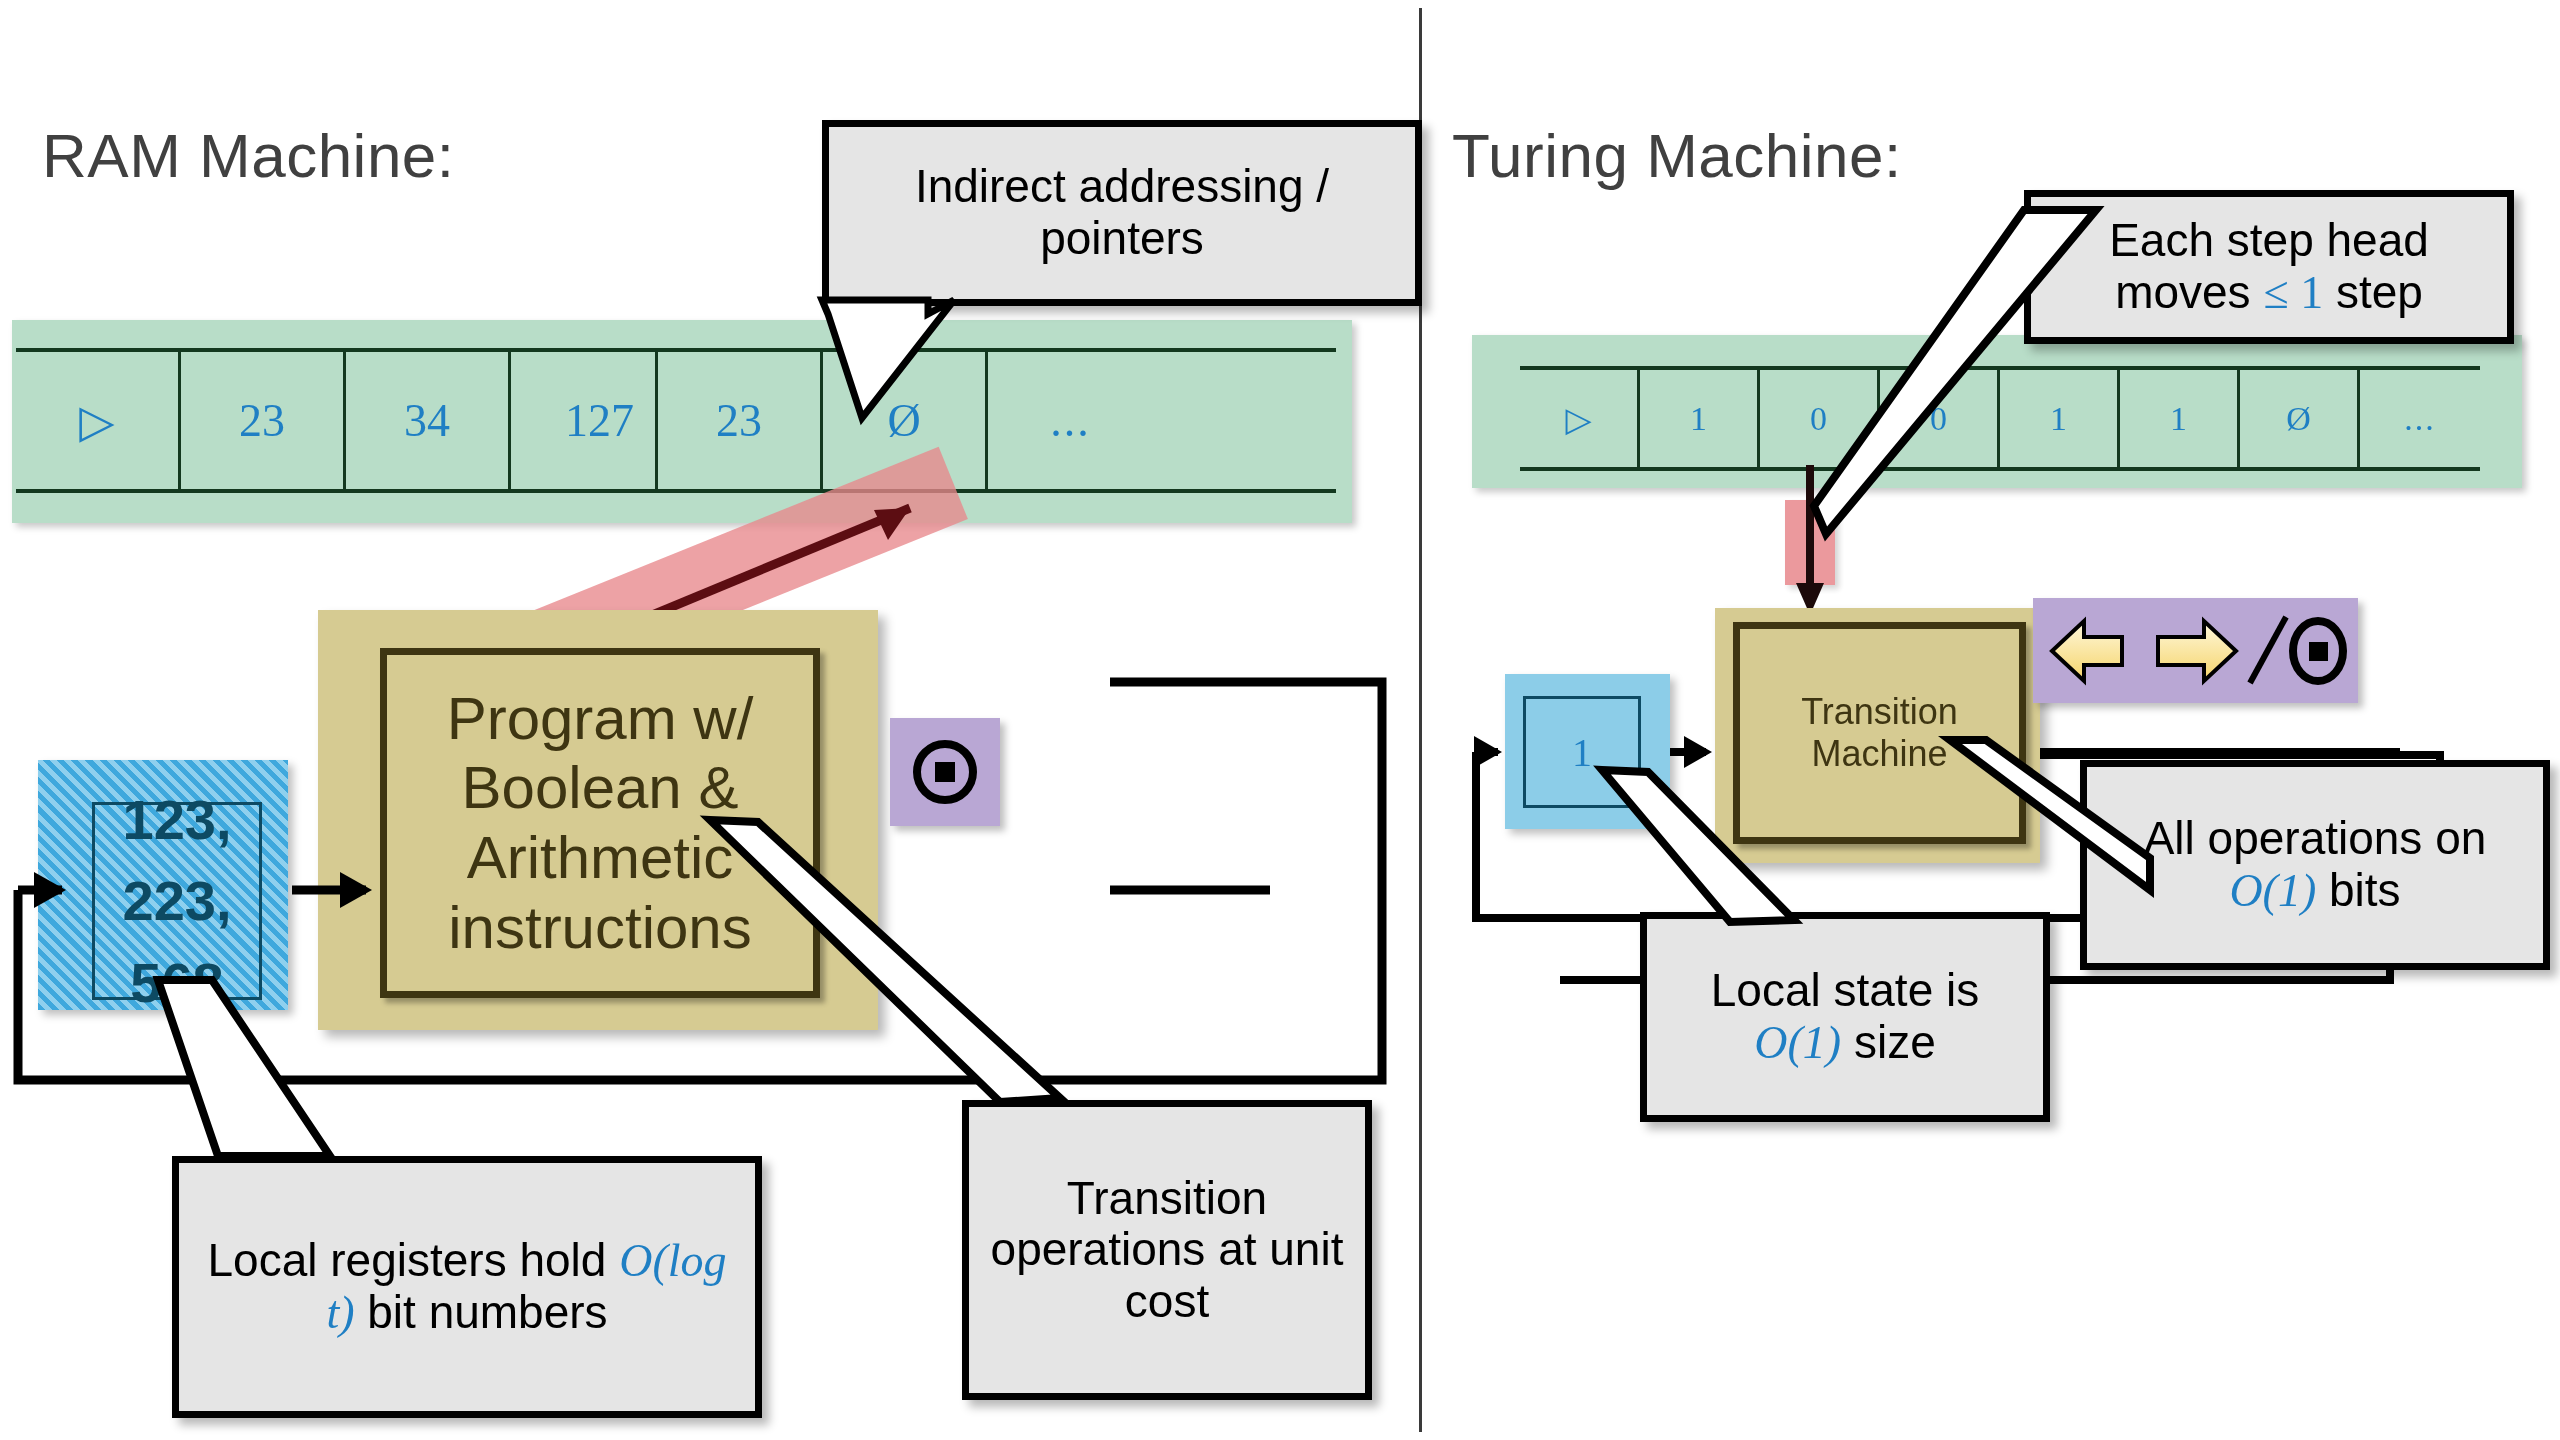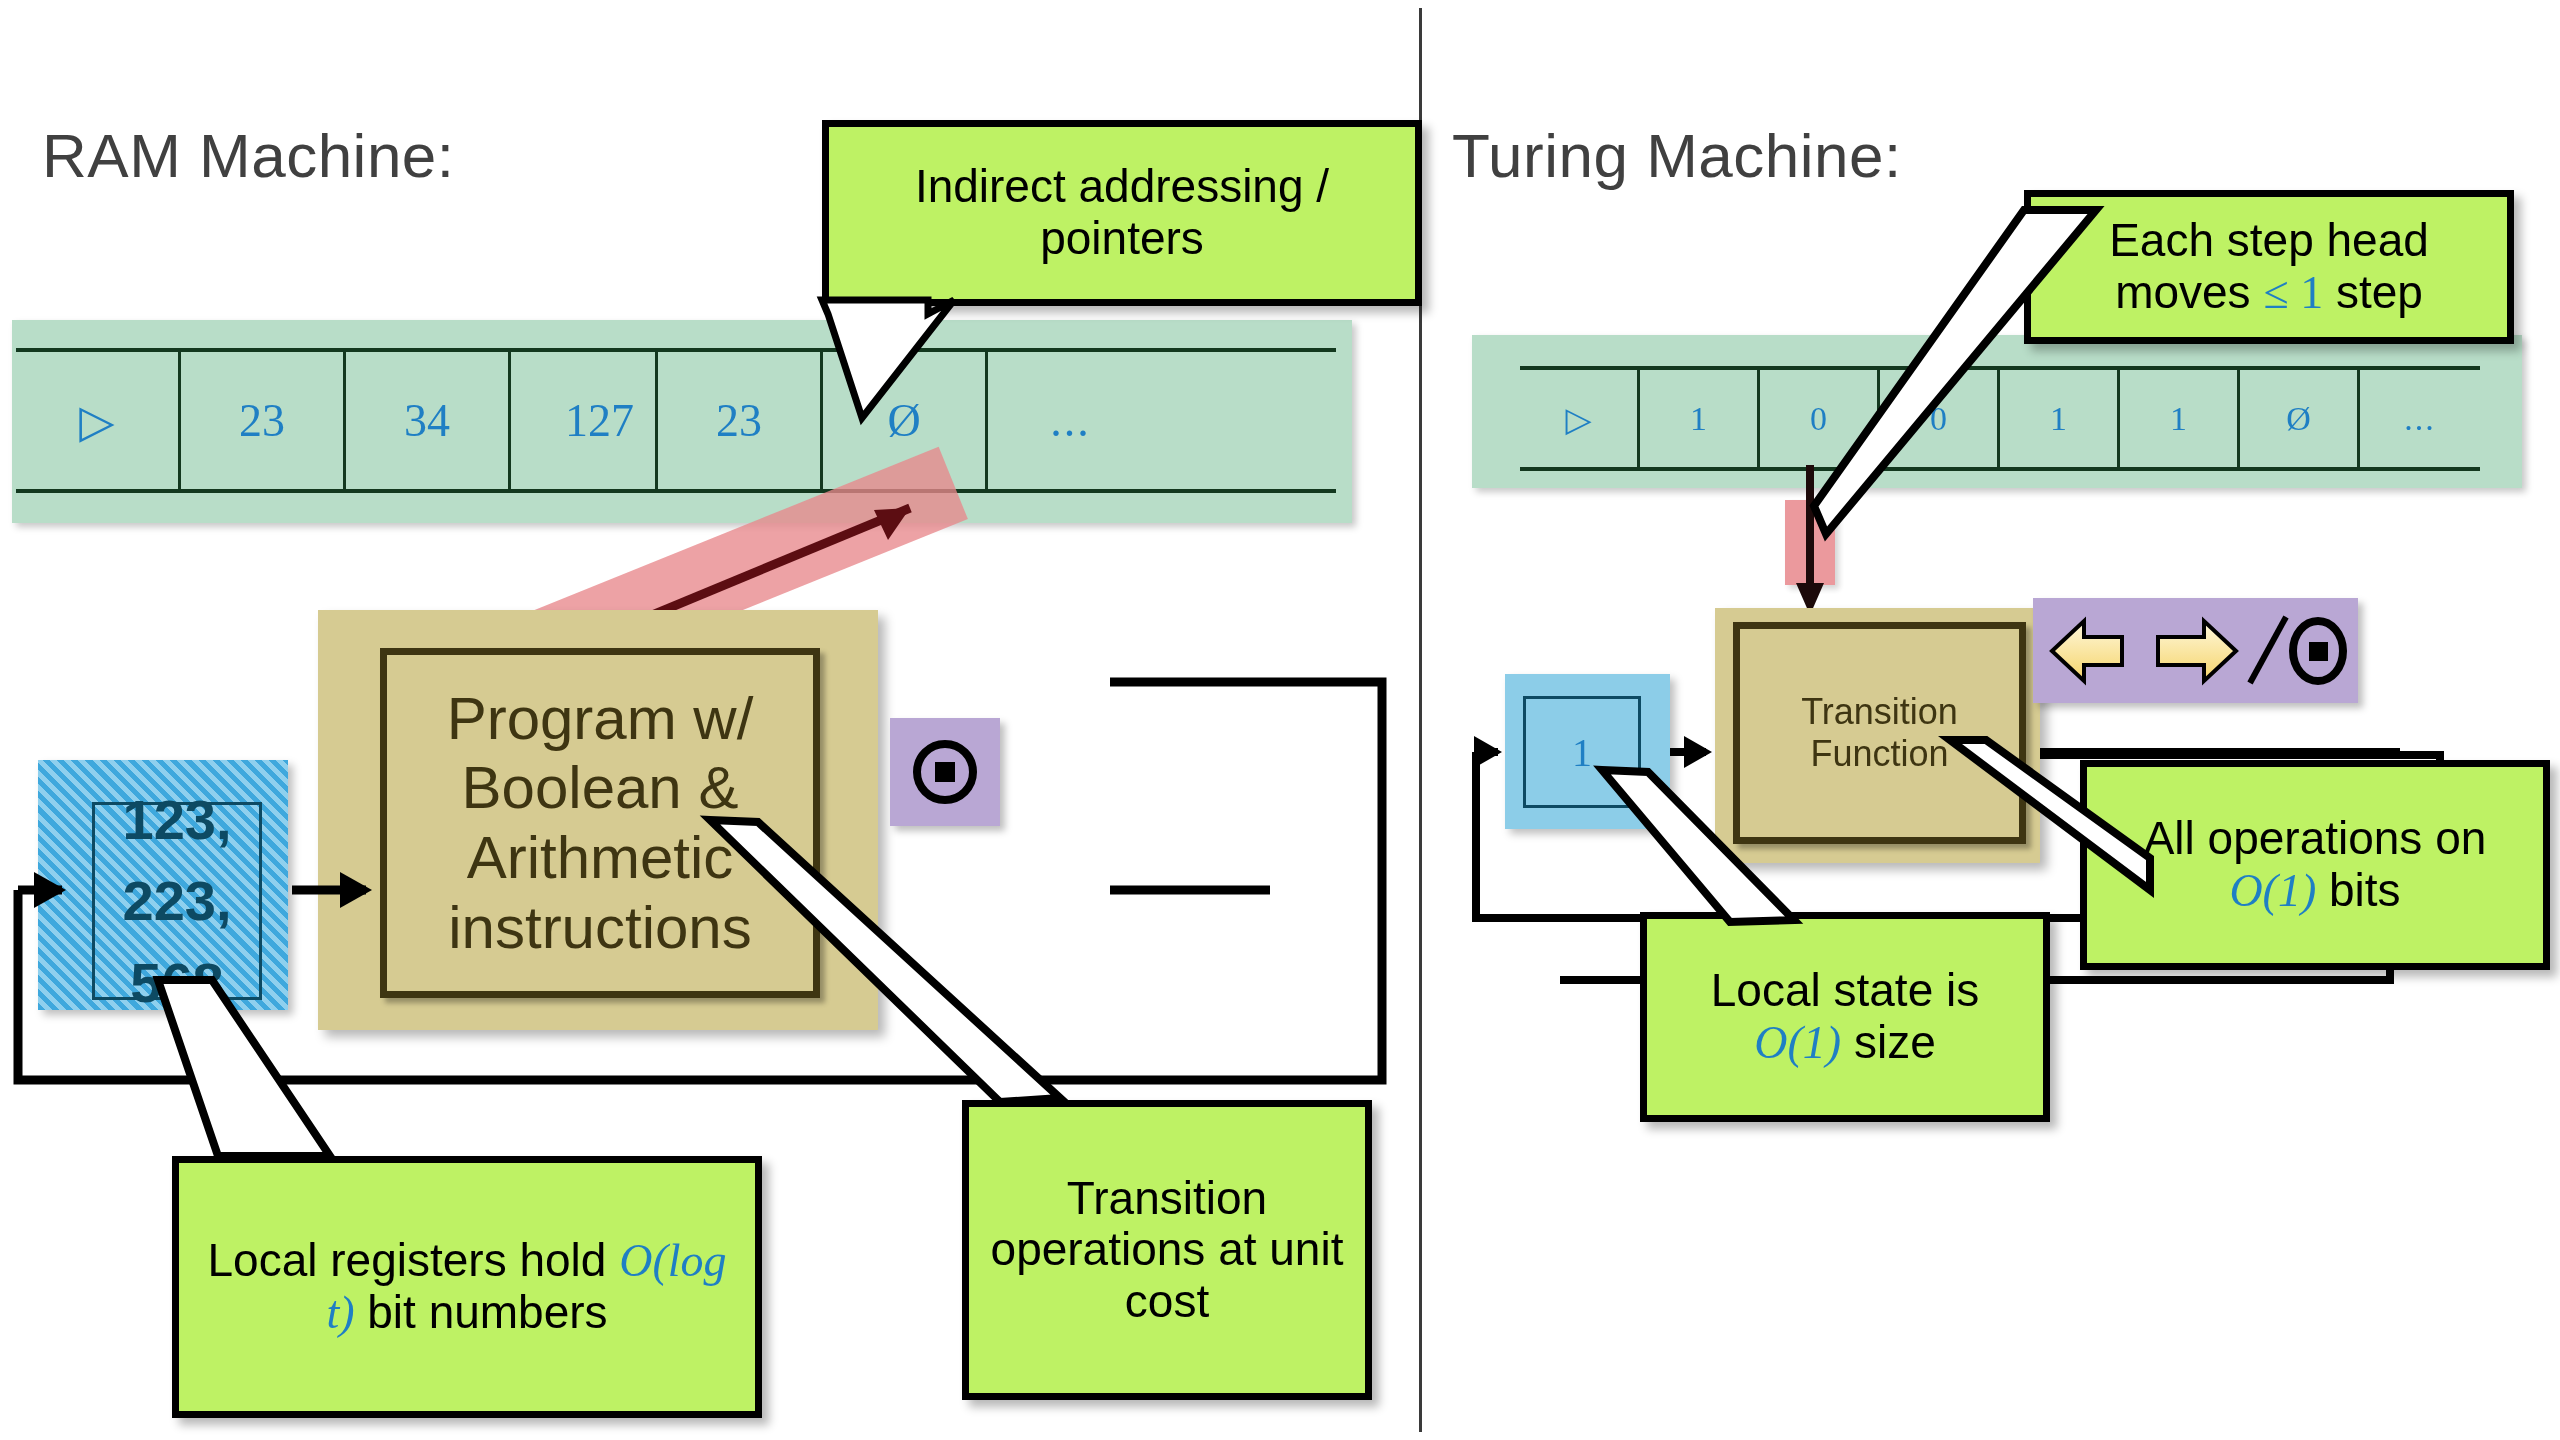--- a/index.html
+++ b/index.html
@@ -21,21 +21,21 @@
   .tape-cell{display:flex;align-items:center;justify-content:center;
              border-right:3px solid #13381f;box-sizing:border-box;
              color:#1f7fc4;font-size:44px;font-family:"Liberation Serif", serif;}
   .tape-cell:last-child{border-right:none;}
   .tape-cell.nb{border-right:none;}
   #ram-tape-grid .tape-cell{font-size:46px;}
   #tm-tape-grid .tape-cell{font-size:34px;}
   .cell-dots{font-size:30px;letter-spacing:2px;}
 
   
-  .callout{background:#bef264;border:7px solid #000;box-sizing:border-box;
+  .callout{background:#e5e5e5;border:7px solid #000;box-sizing:border-box;
            box-shadow:7px 7px 9px rgba(0,0,0,.28);
            display:flex;align-items:center;justify-content:center;
            text-align:center;line-height:1.12;font-size:46px;color:#000;
            padding:6px 14px;}
   .callout .hl{color:#1f7fc4;font-family:"Liberation Serif", serif;font-style:italic;}
   .callout .hl .up{font-style:normal;}
 
   
   .gold-outer{background:#d6cb92;box-shadow:7px 7px 10px rgba(0,0,0,.28);}
   .gold-inner{position:absolute;border:7px solid #3e3512;box-sizing:border-box;
@@ -187,21 +187,21 @@
   </div>
 </div>
 <div class="abs" style="left:1810px;top:210px;width:330px;height:330px;pointer-events:none;">
   <svg width="330" height="330" viewBox="0 0 330 330">
     <polygon points="214,0 286,0 16,324 4,296" fill="#fff" stroke="#000" stroke-width="8"></polygon>
   </svg>
 </div>
 
 <div class="abs gold-outer" id="tm-tf-outer" style="left:1715px;top:608px;width:325px;height:255px;"></div>
 <div class="abs gold-inner" id="tm-tf-inner" style="left:1733px;top:622px;width:293px;height:222px;
-     background:#d6cb92;font-size:36px;padding:0 10px;">Transition Function</div>
+     background:#d6cb92;font-size:36px;padding:0 10px;">Transition Machine</div>
 
 <div class="abs blue-outer plain-blue" id="tm-state-outer" style="left:1505px;top:674px;width:165px;height:155px;"></div>
 <div class="abs blue-inner plain-blue" id="tm-state-inner" style="left:1523px;top:696px;width:118px;height:112px;">1</div>
 
 <div class="abs purple" id="tm-move-badge" style="left:2033px;top:598px;width:325px;height:105px;gap:6px;">
   <svg width="300" height="88" viewBox="0 0 300 88">
     <defs>
       <linearGradient id="ag" x1="0" y1="0" x2="0" y2="1">
         <stop offset="0" stop-color="#fff8dd"></stop>
           <stop offset="1" stop-color="#f5d469"></stop>

